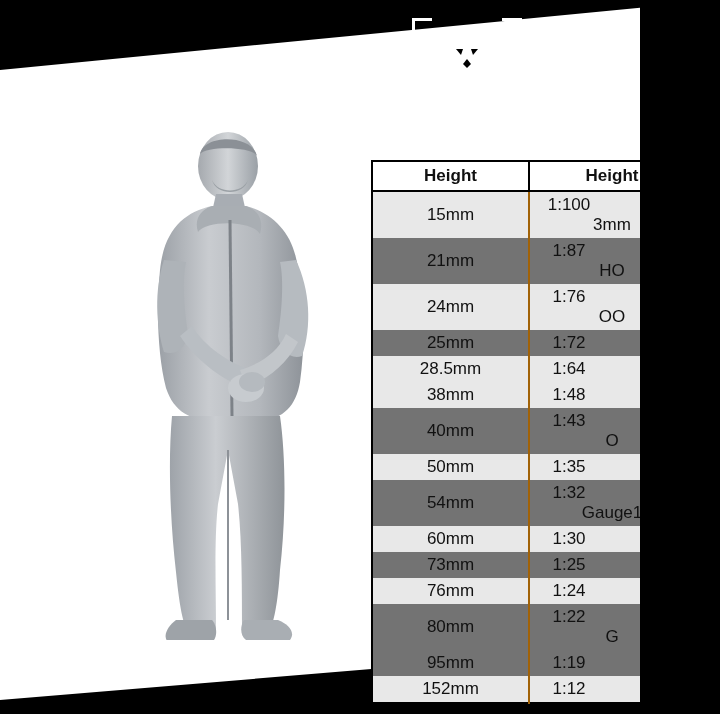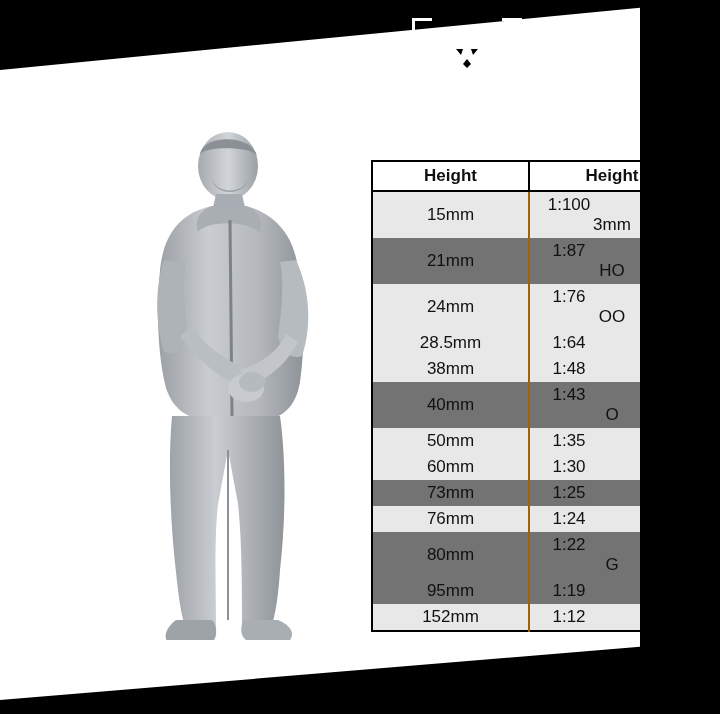--- a/index.html
+++ b/index.html
@@ -262,20 +262,29 @@
       </tr>
       <tr class="alt">
         <td class="h-col">24mm</td>
         <td class="s-col">
           <div class="s-inner">
             <span class="s-ratio">1:76</span>
             <span class="s-gauge">OO</span>
           </div>
         </td>
       </tr>
+      <tr class="plain">
+        <td class="h-col">25mm</td>
+        <td class="s-col">
+          <div class="s-inner">
+            <span class="s-ratio">1:72</span>
+            <span class="s-gauge"></span>
+          </div>
+        </td>
+      </tr>
       <tr class="alt">
         <td class="h-col">28.5mm</td>
         <td class="s-col">
           <div class="s-inner">
             <span class="s-ratio">1:64</span>
             <span class="s-gauge"></span>
           </div>
         </td>
       </tr>
       <tr class="alt">
@@ -298,20 +307,29 @@
       </tr>
       <tr class="alt">
         <td class="h-col">50mm</td>
         <td class="s-col">
           <div class="s-inner">
             <span class="s-ratio">1:35</span>
             <span class="s-gauge"></span>
           </div>
         </td>
       </tr>
+      <tr class="plain">
+        <td class="h-col">54mm</td>
+        <td class="s-col">
+          <div class="s-inner">
+            <span class="s-ratio">1:32</span>
+            <span class="s-gauge">Gauge1</span>
+          </div>
+        </td>
+      </tr>
       <tr class="alt">
         <td class="h-col">60mm</td>
         <td class="s-col">
           <div class="s-inner">
             <span class="s-ratio">1:30</span>
             <span class="s-gauge"></span>
           </div>
         </td>
       </tr>
       <tr class="plain">

